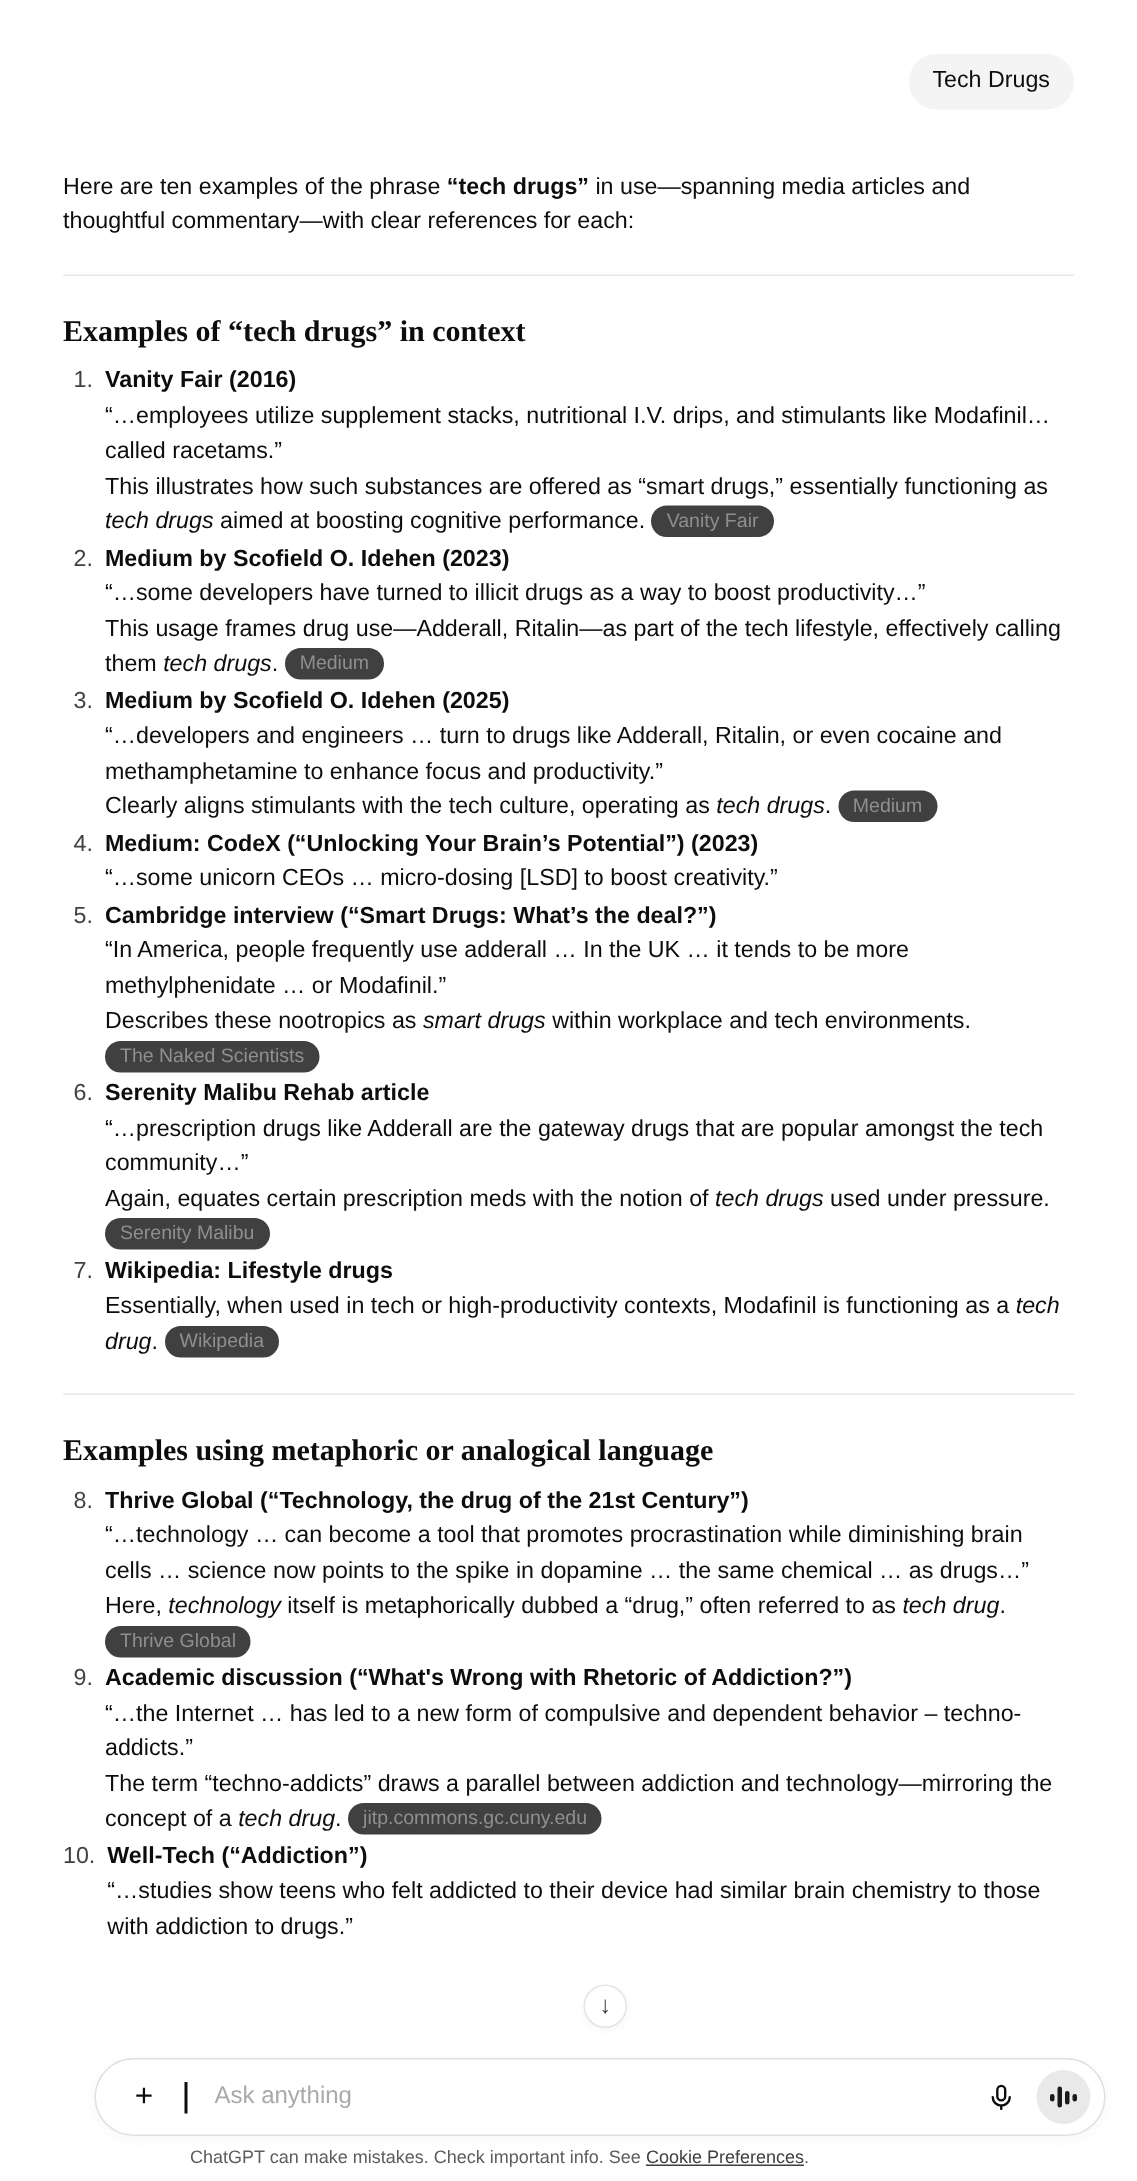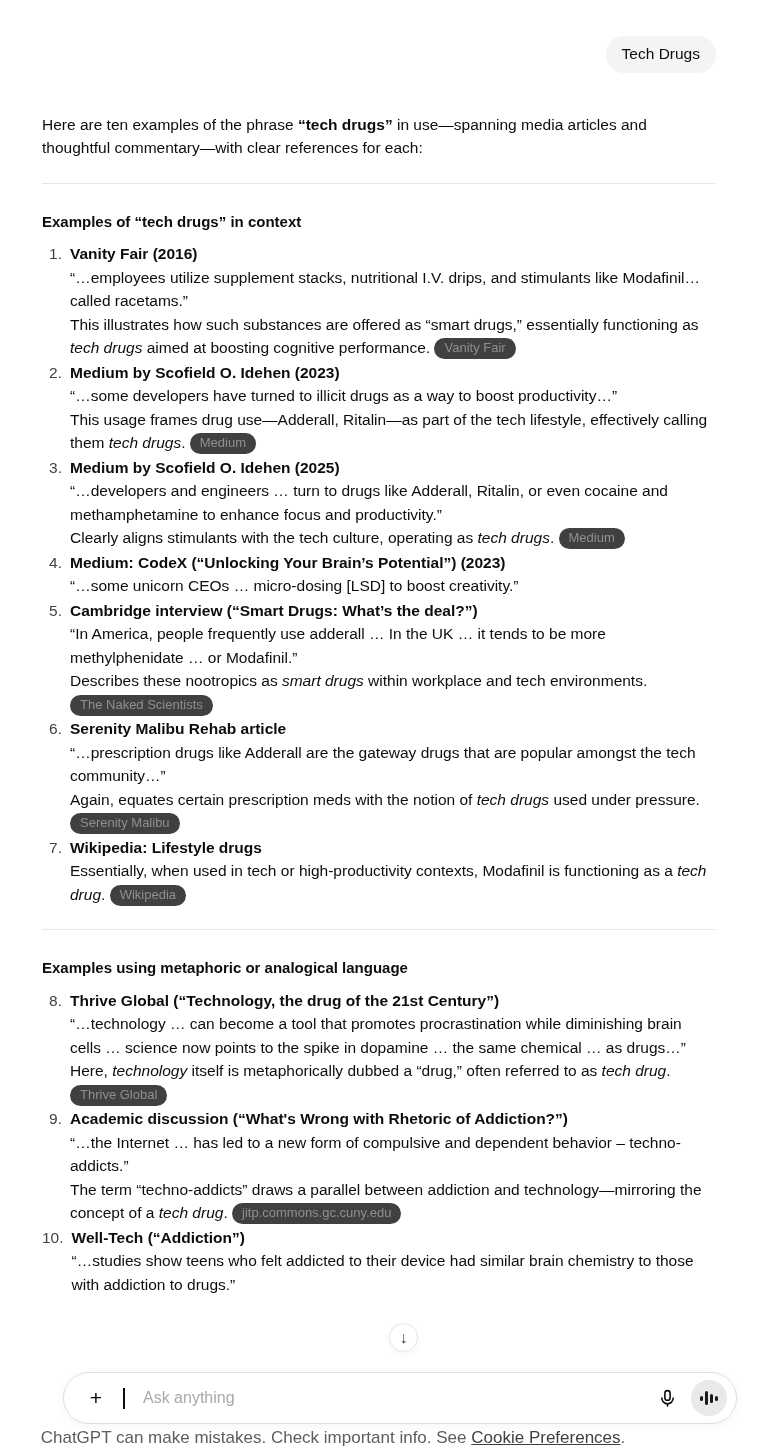--- a/index.html
+++ b/index.html
@@ -21,21 +21,21 @@
     background: #f4f4f4;
     border-radius: 18px;
     padding: 6px 16px 7px;
     font-size: 15.5px;
     color: #0d0d0d;
   }
 
   
   .intro { margin-top: 40px; }
   .md hr { border: none; border-top: 1px solid #e7e7e7; margin: 23px 0 0; }
-  .md h3 { font-size: 15px; font-weight: 700; margin: 26px 0 9px; }
+  .md h3 { font-size: 20px; font-weight: 700; margin: 26px 0 9px; font-family: Liberation Serif, serif; }
   .md ol { list-style: none; }
   .md li { display: flex; margin-bottom: 1px; }
   .num { flex: 0 0 20px; text-align: right; margin-right: 8px; color: #424242; white-space: nowrap; }
   .item-body { flex: 1; min-width: 0; }
   .item-title { font-weight: 700; }
   .seg.bold { font-weight: 700; }
   .seg.italic { font-style: italic; }
   .badge {
     display: inline-block;
     background: #404040;
@@ -92,21 +92,21 @@
     display: flex; align-items: center; justify-content: center; gap: 2.5px;
   }
   .voice-btn i { display: block; width: 2.5px; border-radius: 2px; background: #1a1a1a; }
   .vb1 { height: 5px; } .vb2 { height: 14px; } .vb3 { height: 9px; } .vb4 { height: 5px; }
 
   
   .footer {
     position: absolute;
     left: 0; top: 1429px; width: 666px;
     text-align: center;
-    font-size: 17px; line-height: 18px;
+    font-size: 12px; line-height: 18px;
     color: #5d5d5d;
   }
   .footer a { color: #3f3f3f; text-decoration: underline; cursor: pointer; }
 </style>
 </head>
 <body>
 
 <div class="page">
   <div class="user-row">
     <div class="user-bubble">Tech Drugs</div>

